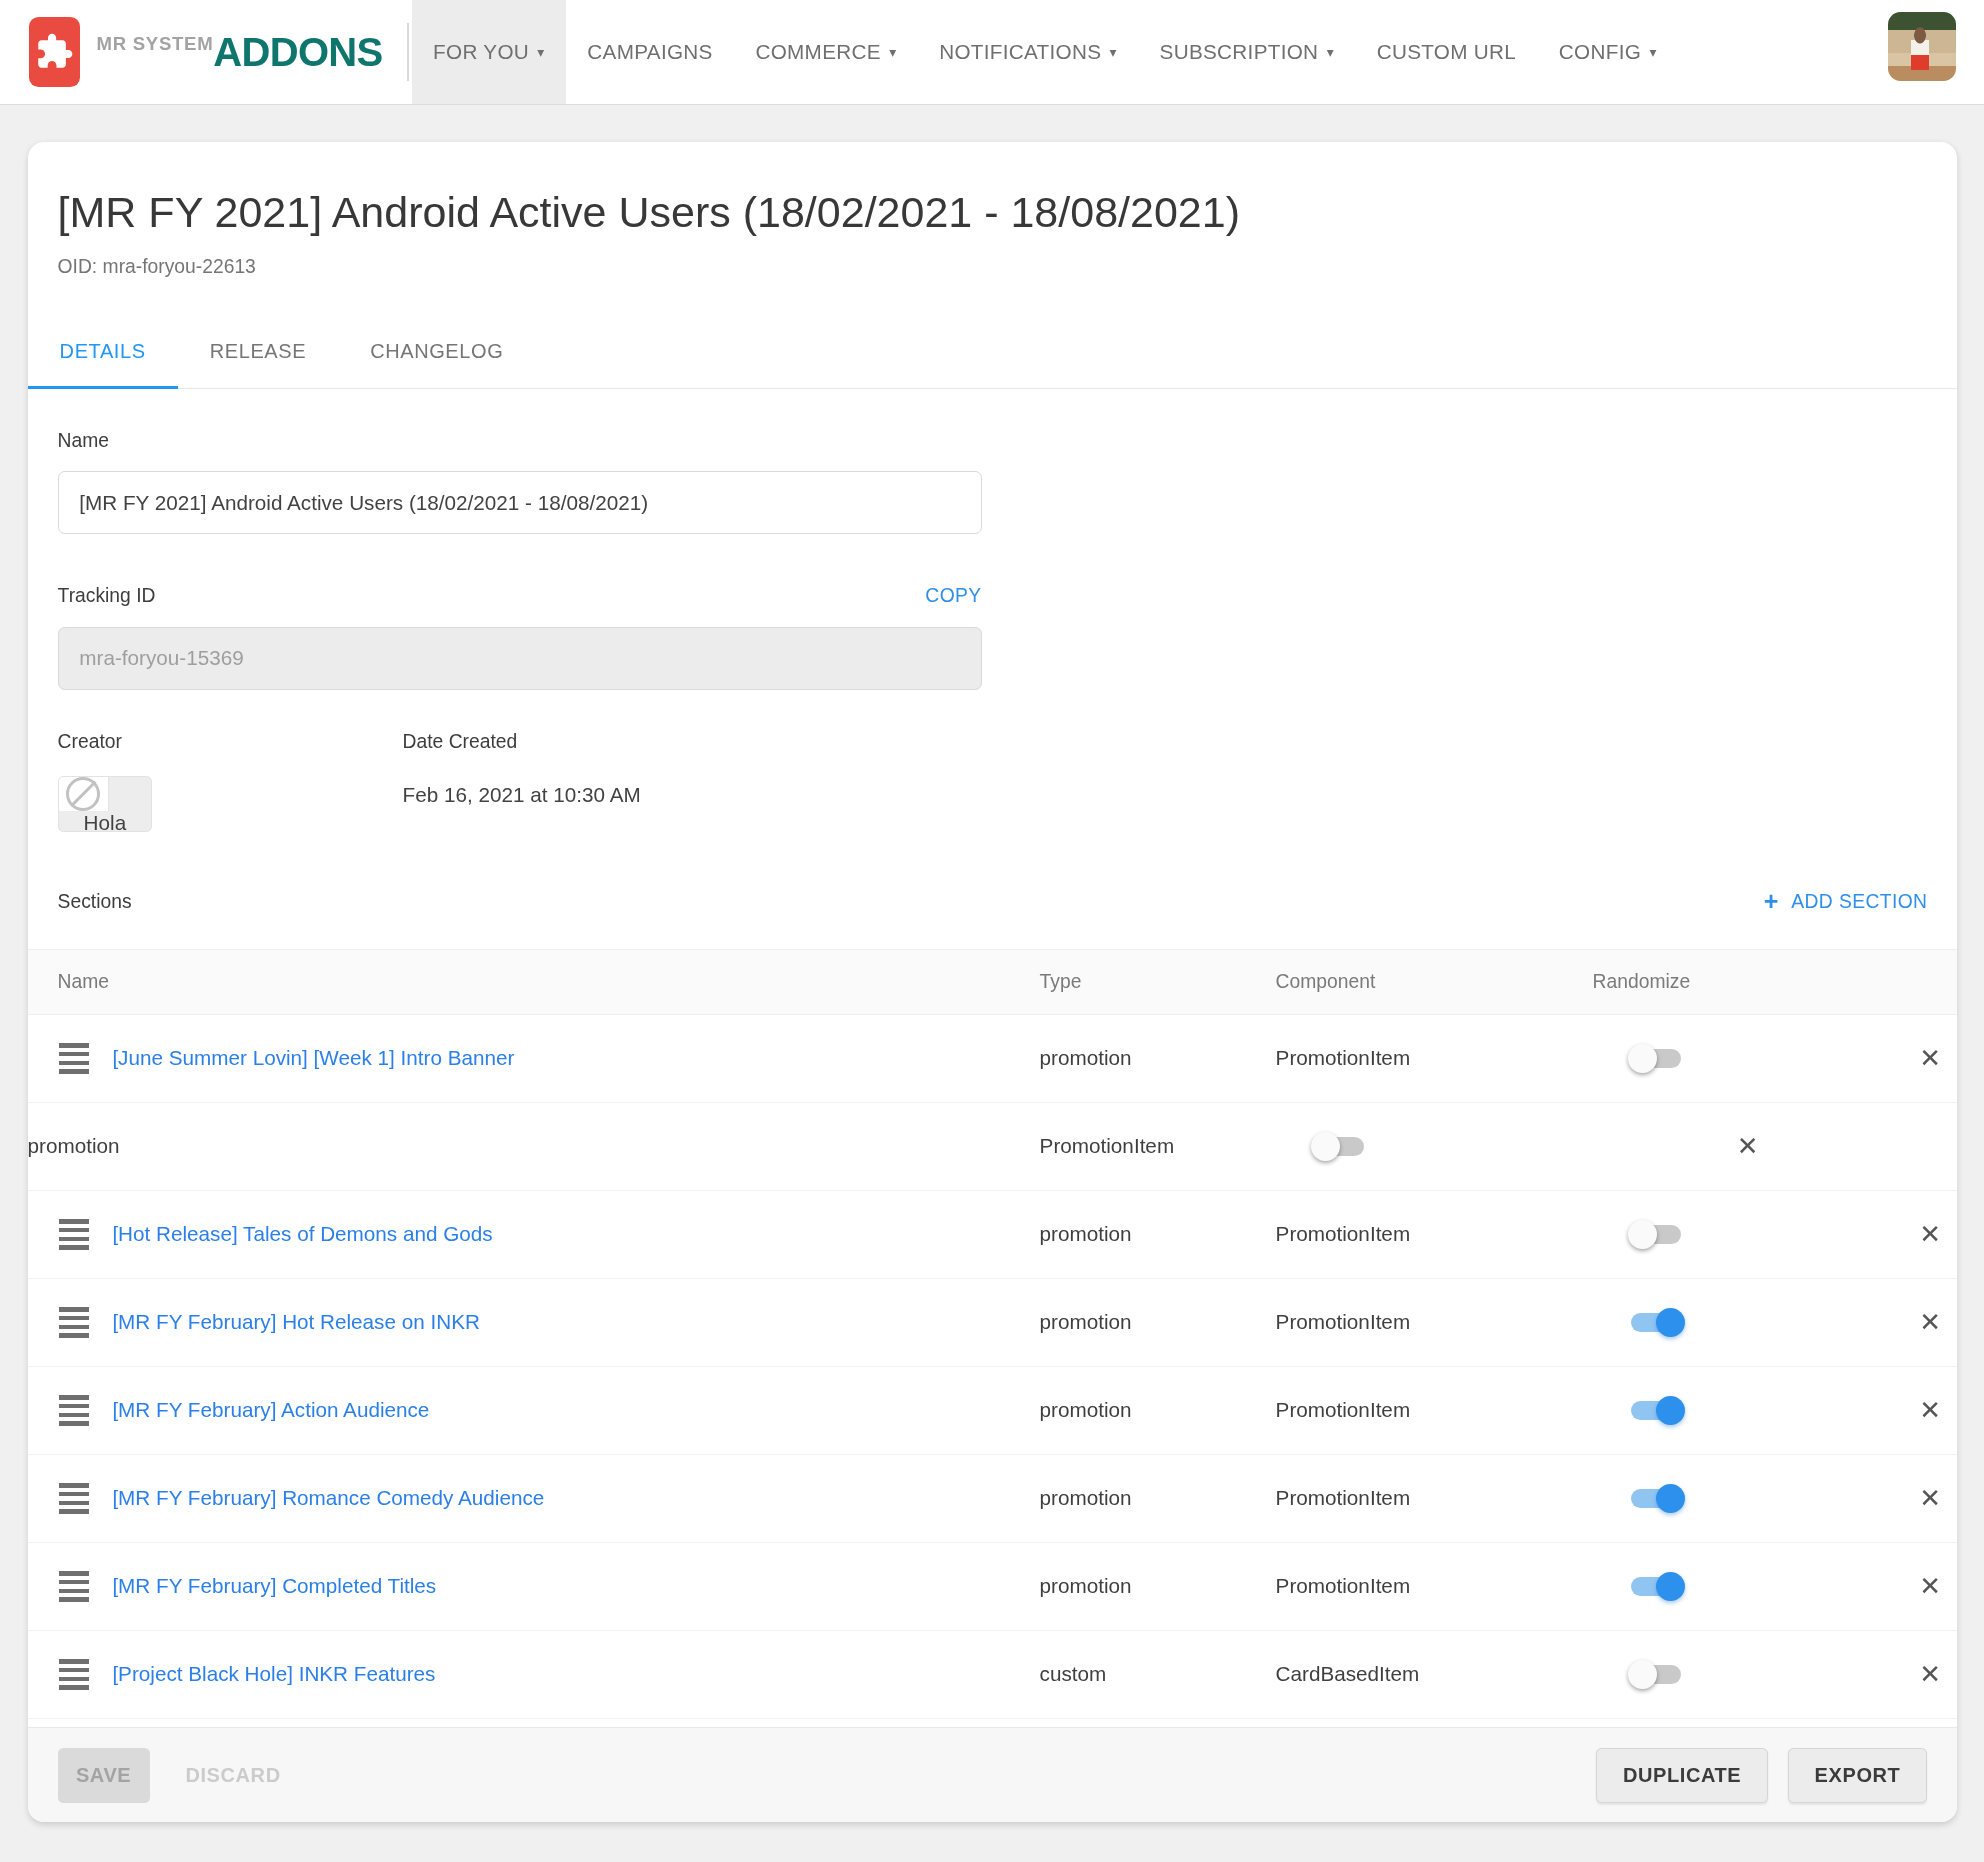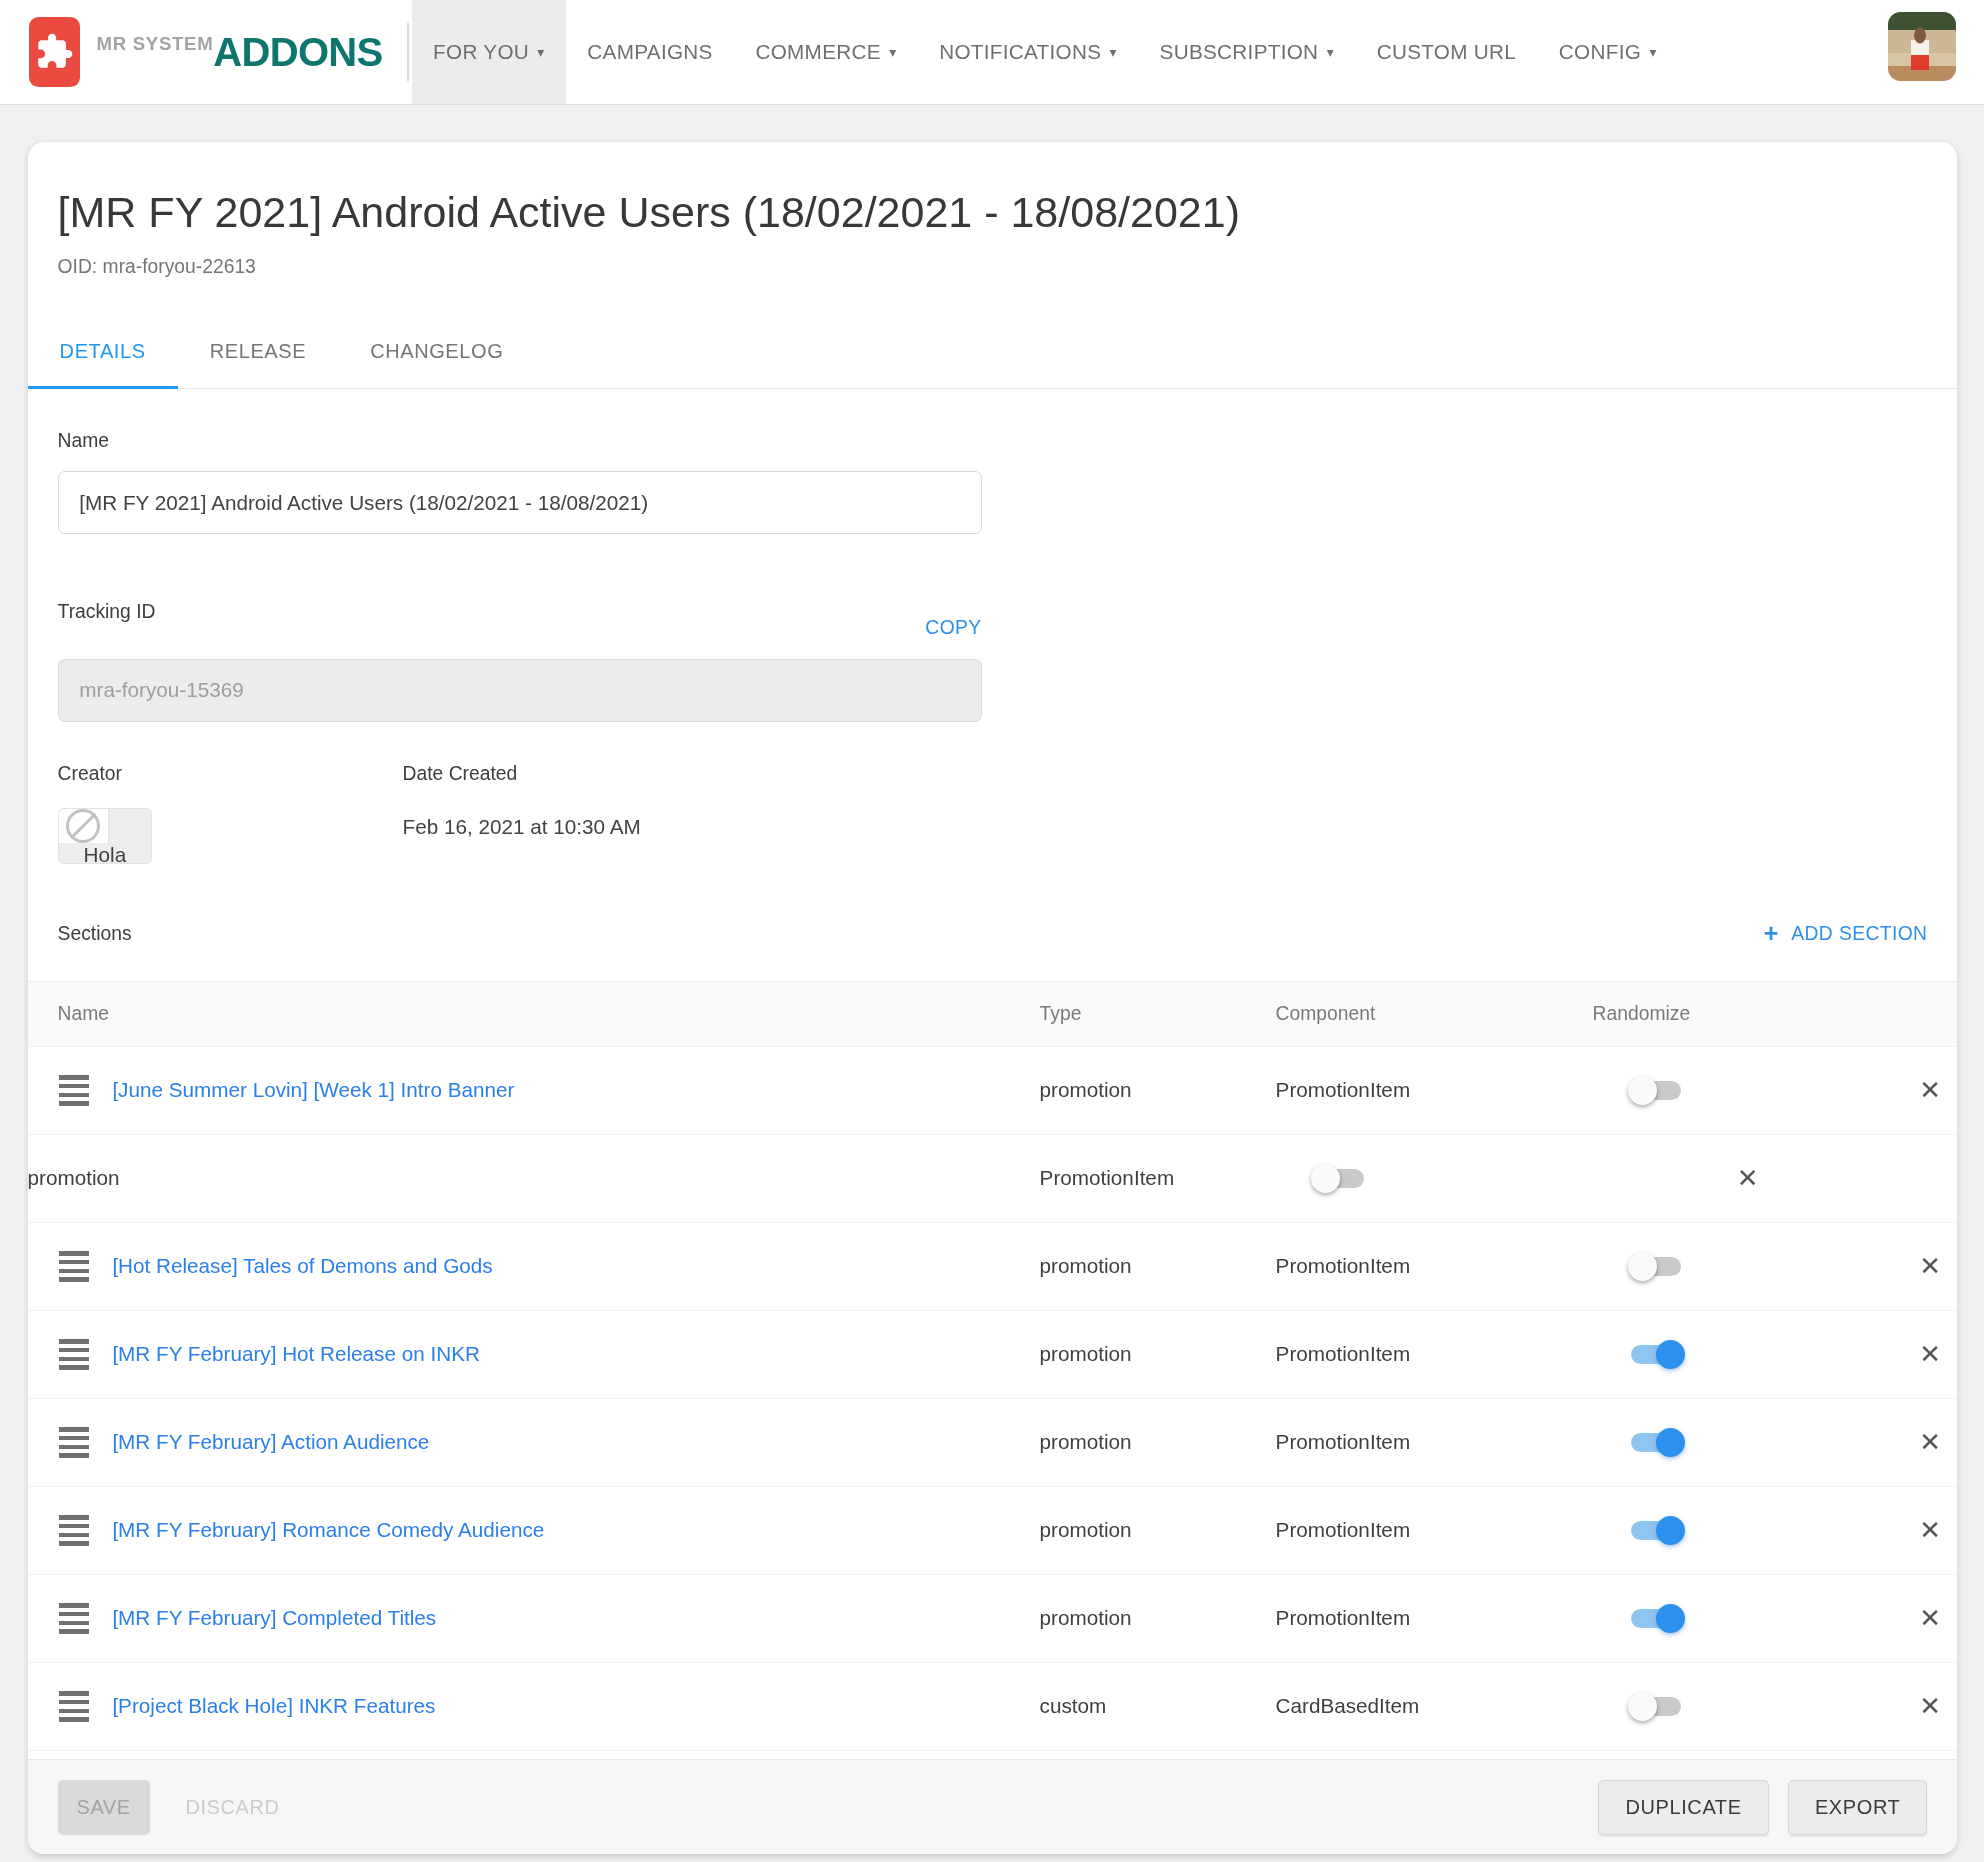--- a/index.html
+++ b/index.html
@@ -37,21 +37,21 @@
   .tab.active { color:#2196f3; }
   .tab.active::after { content:""; position:absolute; left:0; right:0; bottom:-1.4px; height:3.4px; background:#2196f3; }
 
   .field-label { font-size:19.3px; font-weight:500; color:#3d3d3d; }
   .name-block { margin-top:41px; }
   .text-input { margin-top:19.3px; width:924px; height:63px; border:1.4px solid #d9d9d9; border-radius:6.9px; background:#fff; font-size:20.7px; color:#424242; padding:0 20.7px; font-family:"Liberation Sans", sans-serif; }
   .text-input:disabled,
   .text-input.disabled { background:#ececec; color:#9e9e9e; }
 
   .tracking-head { margin-top:51px; width:924px; display:flex; justify-content:space-between; align-items:center;gap:36px; }
-  .link-btn { font-size:19.3px; font-weight:500; letter-spacing:0.4px; color:#2f8fe8; cursor:pointer; background:none; border:none; font-family:"Liberation Sans", sans-serif;margin-top:32px; }
+  .link-btn { font-size:19.3px; font-weight:500; letter-spacing:0.4px; color:#2f8fe8; cursor:pointer; background:none; border:none; font-family:"Liberation Sans", sans-serif; }
 
   .creator-row { margin-top:41px; display:flex; }
   .creator-col { width:345px; }
   .creator-chip { margin-top:23.4px; display:inline-flex; align-items:stretch; background:#ededed; border:1.4px solid #e2e2e2; border-radius:5.5px; overflow:hidden; height:56px;flex-direction:column; }
   .chip-iconbox { width:50px; background:#fff; border-right:1.4px solid #e2e2e2; display:flex; align-items:center; justify-content:center; }
   .no-avatar { width:34px; height:34px; border:3.4px solid #c2c2c2; border-radius:50%; position:relative; }
   .no-avatar::after { content:""; position:absolute; left:50%; top:-2.8px; bottom:-2.8px; width:3.4px; margin-left:-1.4px; background:#c2c2c2; transform:rotate(45deg); }
   .chip-label { display:flex; align-items:center; padding:0 25px; font-size:20.7px; color:#424242; }
   .date-value { margin-top:30px; font-size:20.7px; color:#424242; }
 
@@ -76,21 +76,21 @@
   .toggle .knob { position:absolute; top:-4.8px; left:-2.8px; width:29px; height:29px; border-radius:50%; background:#fafafa; box-shadow:0 2.1px 4.1px rgba(0,0,0,0.35); }
   .toggle.on .track { background:#90c5f2; }
   .toggle.on .knob { left:auto; right:-4.1px; background:#2e90ed; box-shadow:0 2.1px 4.1px rgba(33,118,210,0.4); }
 
   .cell-close { display:flex; justify-content:center; }
   .close-x { font-size:26px; color:#555; cursor:pointer; line-height:26px; }
 
   
   .card-footer { margin-top:8.3px; height:95px; background:#f7f7f8; border-top:1.4px solid #e8e8e8; display:flex; align-items:center; justify-content:space-between; padding:0 30px; }
   .footer-left, .footer-right { display:flex; align-items:center; gap:19.3px; }
-  .btn { height:55px; border-radius:5.5px; font-size:20px; font-weight:400; letter-spacing:0.6px; font-family:"Liberation Sans", sans-serif; cursor:pointer; }
+  .btn { height:55px; border-radius:5.5px; font-size:20px; font-weight:700; letter-spacing:0.6px; font-family:"Liberation Sans", sans-serif; cursor:pointer; }
   .btn-save { width:92px; background:#dadada; border:none; color:#a3a3a3; cursor:default; }
   .btn-discard { background:none; border:none; color:#cbcbcb; padding:0 16.5px; cursor:default; }
   .btn-light { background:#ececec; border:1.4px solid #d5d5d5; color:#3b3b3b; padding:0 26px; box-shadow:0 1.4px 2.1px rgba(0,0,0,0.08); }
 
   .page-bottom-space { height:27.6px; }
 </style>
 </head>
 <body>
 
 <div class="appbar">

